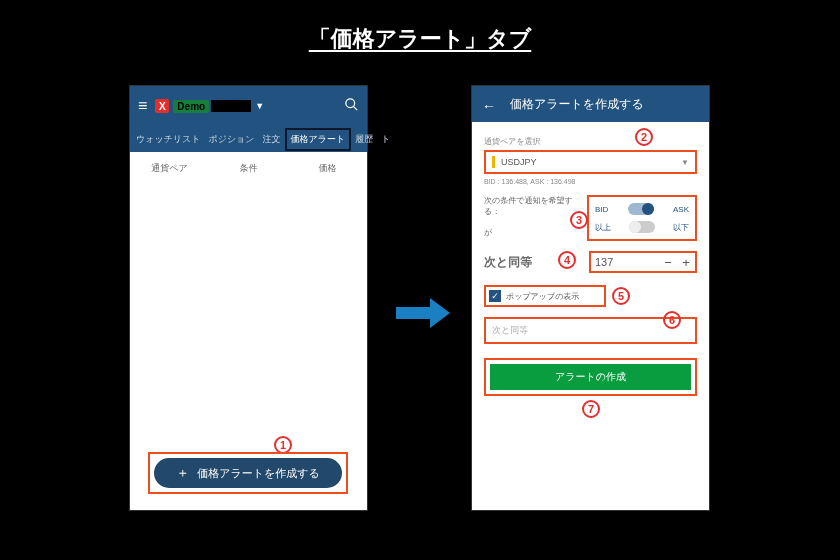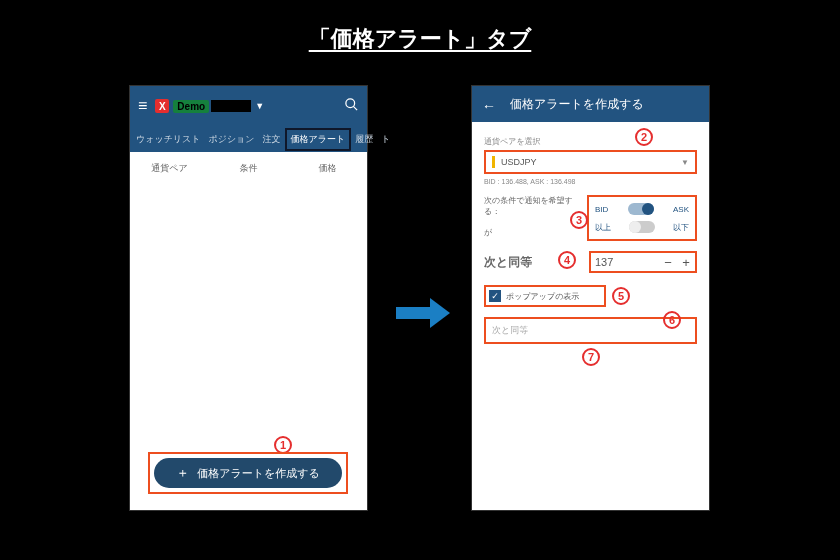--- a/index.html
+++ b/index.html
@@ -173,17 +173,20 @@
         <span class="popup-txt">ポップアップの表示</span>
       </div>
       <div class="circ-num" style="position:static; margin-left:6px; margin-top:12px;">5</div>
     </div>
 
     <div style="position:relative;">
       <div class="circ-num" style="right:16px; top:-6px;">6</div>
       <div class="comment-box">次と同等</div>
     </div>
 
+    <div class="submit-wrap">
+      <div class="submit-btn">アラートの作成</div>
+    </div>
     <div style="position:relative; height:20px;">
       <div class="circ-num" style="left:98px; top:4px;">7</div>
     </div>
   </div>
 </div>
 
 </body></html>

